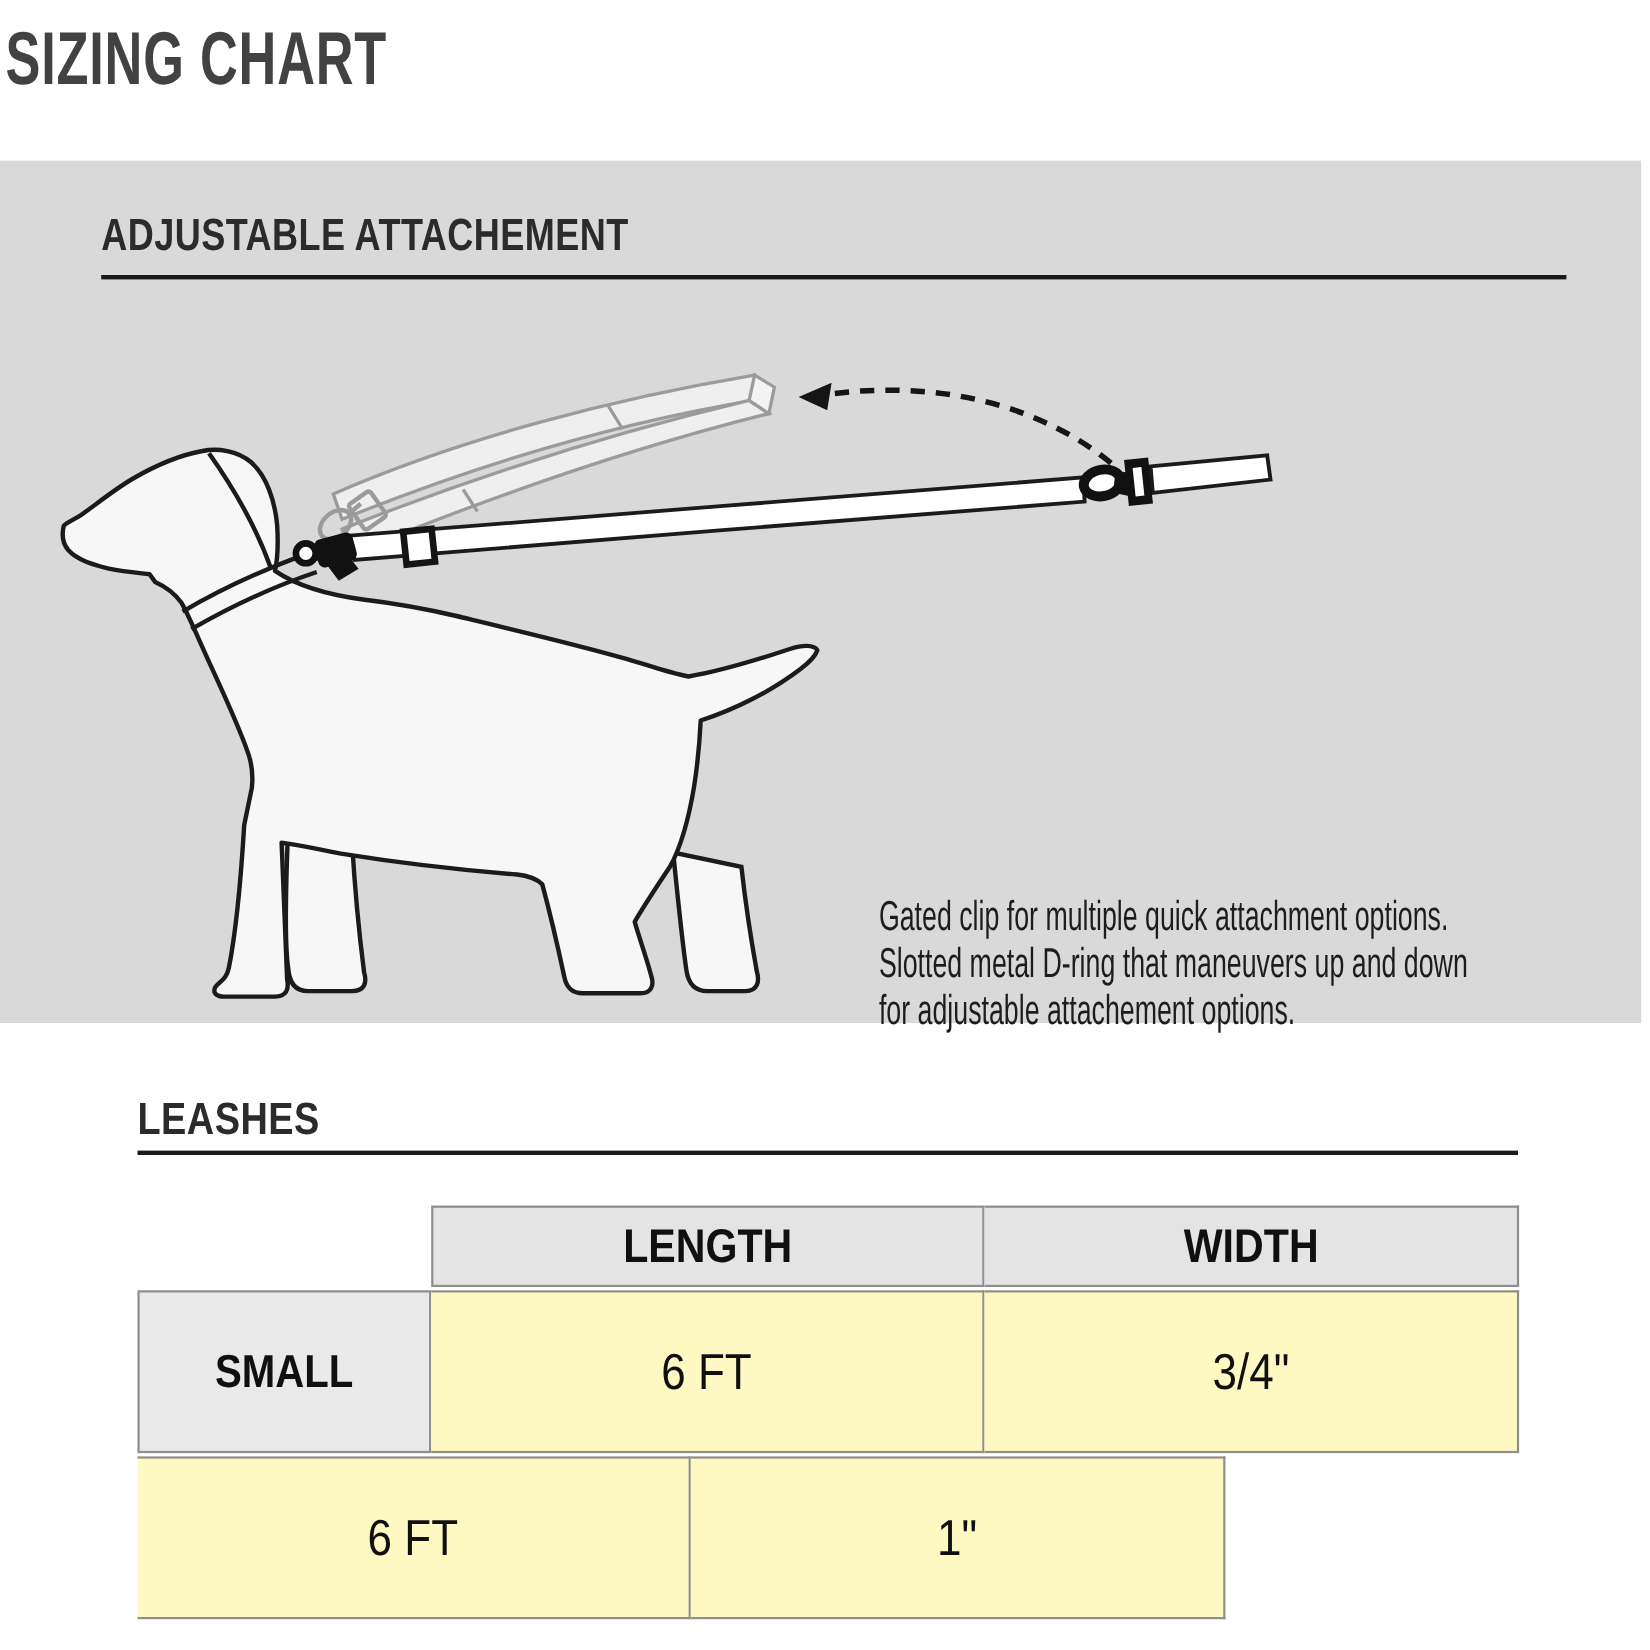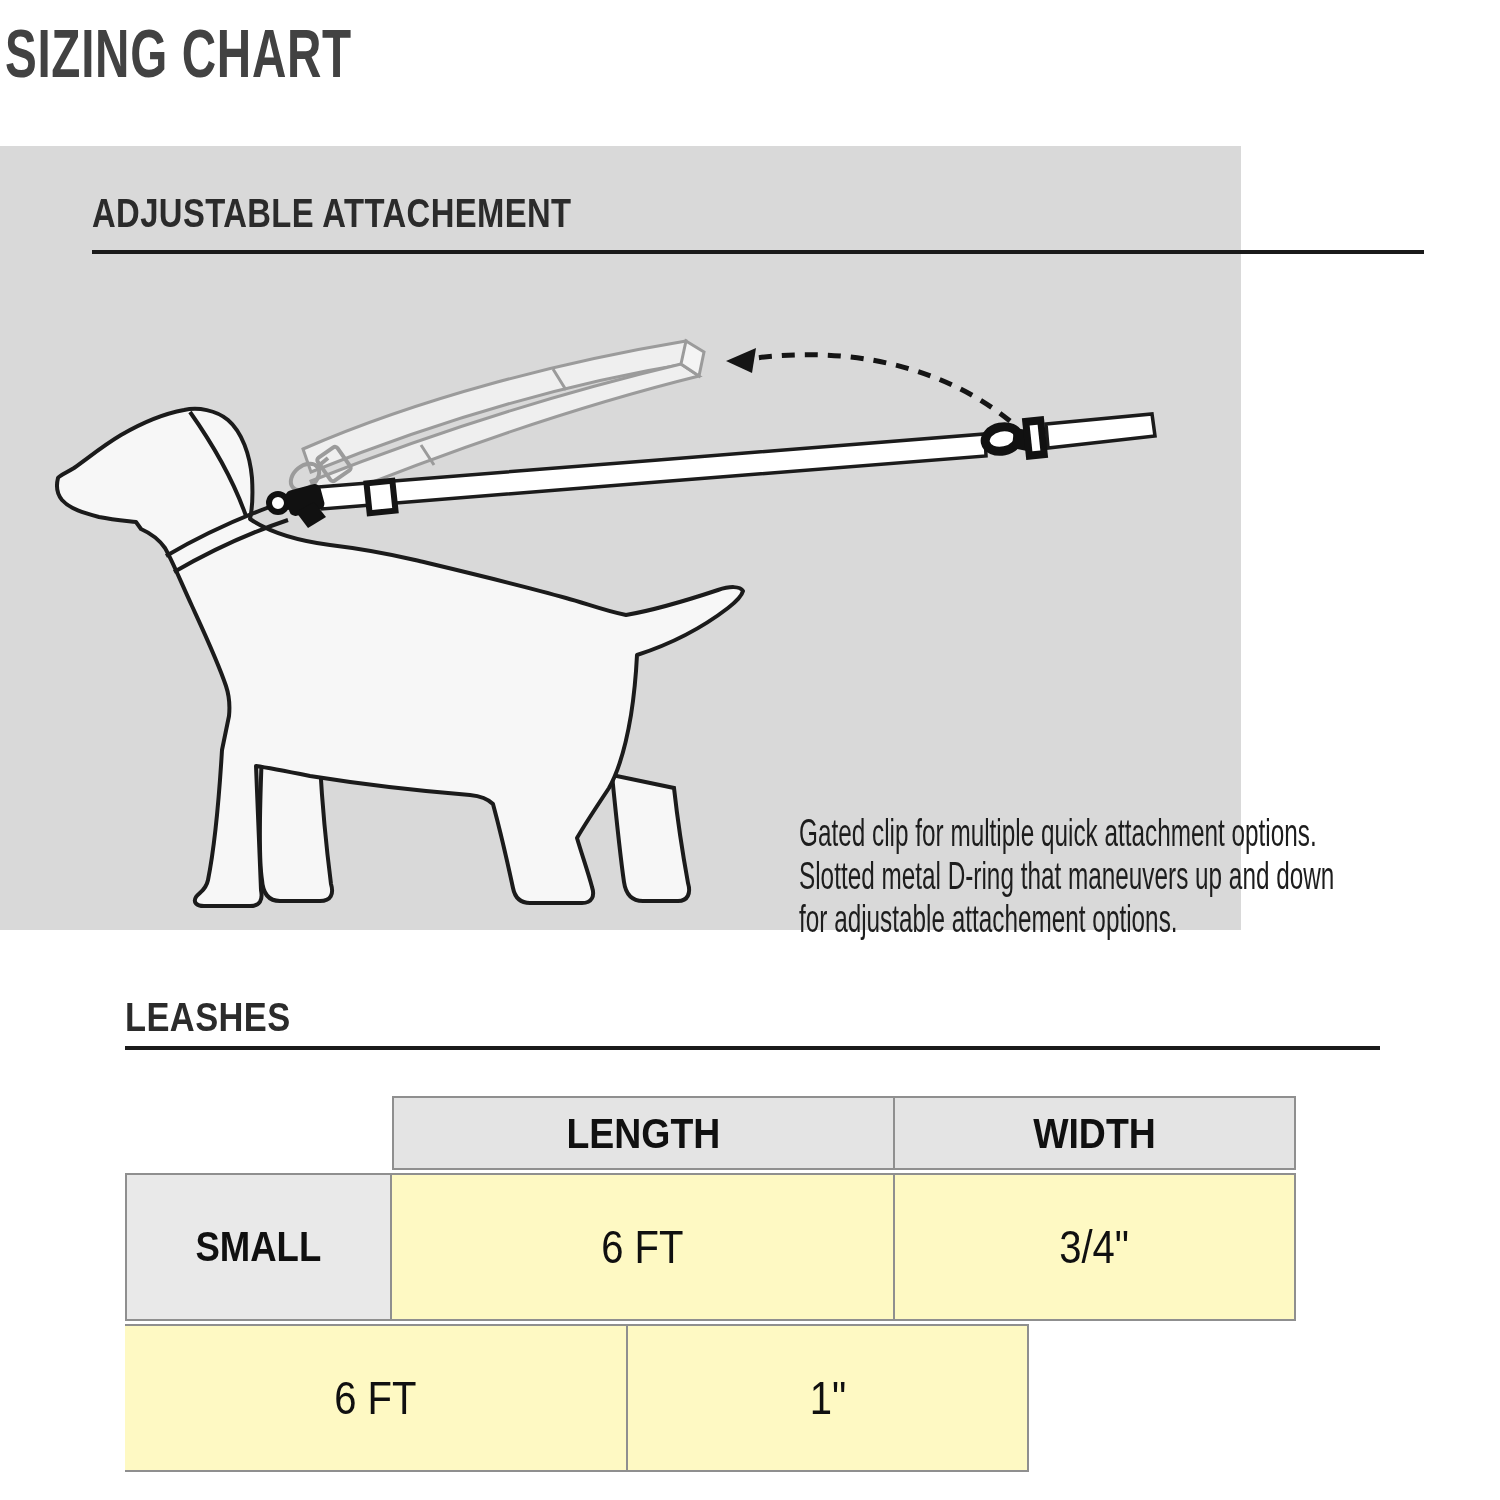--- a/index.html
+++ b/index.html
@@ -8,21 +8,21 @@
     font-family:"Liberation Sans",sans-serif;overflow:hidden;
   }
   .abs{position:absolute;}
   .nowrap{white-space:nowrap;}
 
   #page-title{
     left:5px;top:14px;font-size:68px;font-weight:700;color:#424242;
     transform:scaleX(0.70);transform-origin:0 0;letter-spacing:1px;
   }
 
-  #panel{left:0;top:146px;width:1241px;height:784px;background:#d9d9d9;}
+  #panel{left:0;top:146px;width:1492px;height:784px;background:#d9d9d9;}
 
   .h2{
     font-size:41px;font-weight:700;color:#2b2b2b;
     transform-origin:0 0;letter-spacing:0.5px;
   }
   #attach-heading{left:92px;top:44px;transform:scaleX(0.80);}
   .rule{background:#1a1a1a;height:4px;}
   #attach-rule{left:92px;top:104px;width:1332px;}
 
   #illus{left:0;top:0;width:1500px;height:784px;}
@@ -42,21 +42,21 @@
     box-sizing:border-box;display:flex;align-items:center;justify-content:center;
     border-top:2px solid #8f8f8f;border-bottom:2px solid #8f8f8f;border-right:2px solid #8f8f8f;
     color:#101010;
   }
   .cell.first{border-left:2px solid #8f8f8f;}
   .spacer{width:267px;border:none;background:transparent;}
   .hcell{height:74px;background:#e4e4e4;font-size:43px;font-weight:700;}
   .lcell{width:267px;height:148px;background:#e9e9e9;font-size:42px;font-weight:700;}
   .vcell{height:148px;background:#fef9c3;font-size:46px;font-weight:500;}
   .col-length{width:503px;text-align:right;}
-  .col-width{width:401px;}
+  .col-width{width:486px;}
   .cell > span{transform:scaleX(0.87);transform-origin:50% 50%;white-space:nowrap;}
 </style>
 </head>
 <body>
 
 <div id="page-title" class="abs nowrap">SIZING CHART</div>
 
 <div id="panel" class="abs">
 
   <div id="attach-heading" class="abs h2 nowrap">ADJUSTABLE ATTACHEMENT</div>

